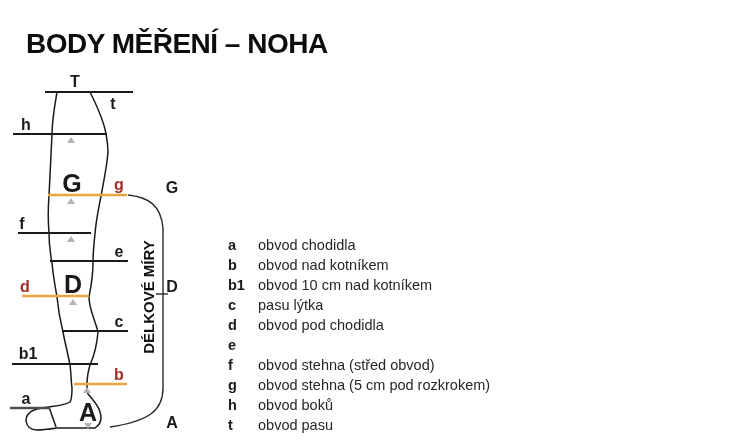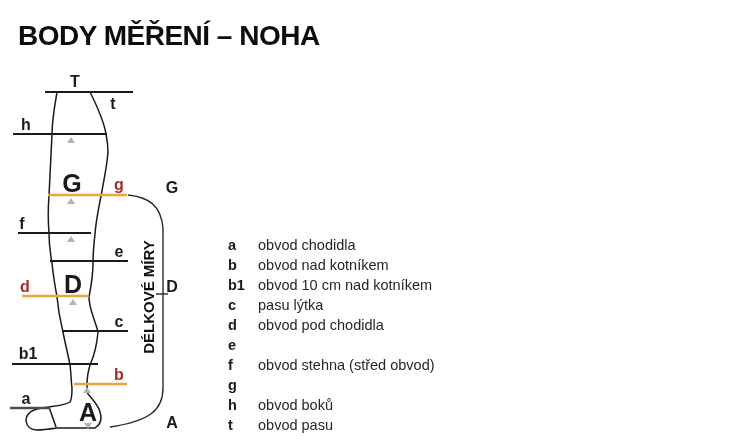--- a/index.html
+++ b/index.html
@@ -1,21 +1,21 @@
 <!DOCTYPE html>
 <html><head>
 <meta charset="utf-8">
 <style>
   html,body{margin:0;padding:0;}
   body{
     width:750px;height:441px;background:#ffffff;position:relative;overflow:hidden;
     font-family:"Liberation Sans",sans-serif;
   }
   .title{
-    position:absolute;left:18px;top:20px;margin:0;
+    position:absolute;left:18px;top:20px;margin:8px;
     font-size:28px;font-weight:bold;color:#0d0d0d;letter-spacing:-0.5px;
     font-family:"Liberation Sans",sans-serif;
   }
   svg.diagram{position:absolute;left:0;top:0;}
   .mline{stroke:#1a1a1a;stroke-width:2;}
   .aline{stroke:#4d4d4d;stroke-width:2.6;}
   .oline{stroke:#e9a63f;stroke-width:2.4;}
   .outline{fill:#ffffff;stroke:#1a1a1a;stroke-width:1.5;stroke-linejoin:round;}
   .bracket{fill:none;stroke:#2b2b2b;stroke-width:1.4;}
   .tri{fill:#b3b1b1;}
@@ -132,20 +132,21 @@
     </div>
     <div class="legend-row">
       <span class="legend-key">e</span>
     </div>
     <div class="legend-row">
       <span class="legend-key">f</span>
       <span class="legend-text">obvod stehna (střed obvod)</span>
     </div>
     <div class="legend-row">
       <span class="legend-key">g</span>
+      <span class="legend-text">obvod stehna (5 cm pod rozkrokem)</span>
     </div>
     <div class="legend-row">
       <span class="legend-key">h</span>
       <span class="legend-text">obvod boků</span>
     </div>
     <div class="legend-row">
       <span class="legend-key">t</span>
       <span class="legend-text">obvod pasu</span>
     </div>
   </div>

